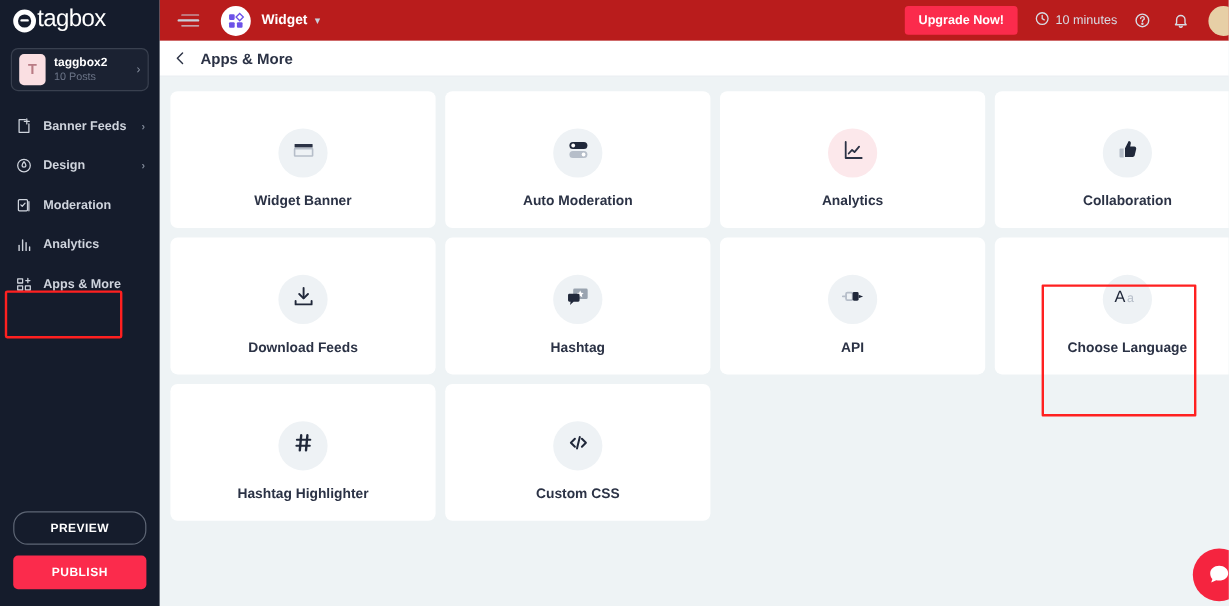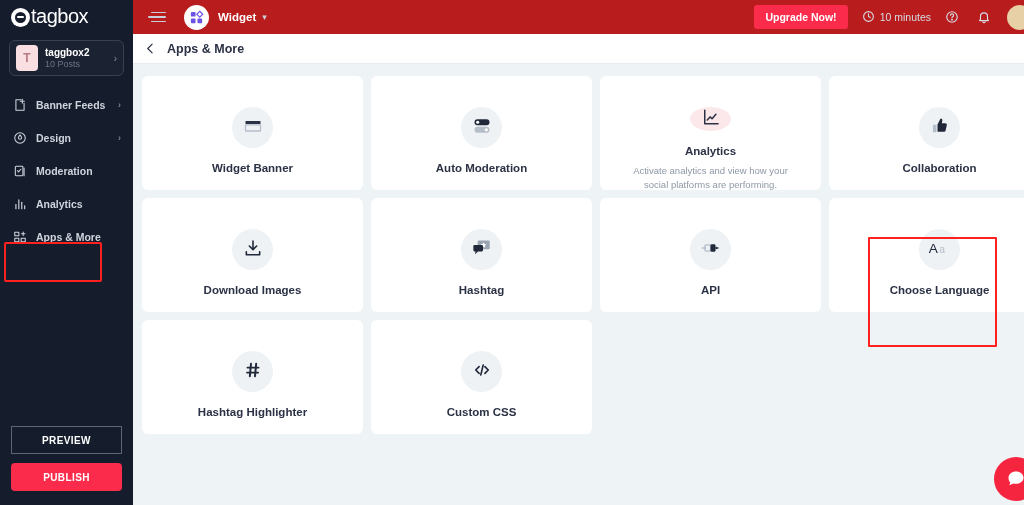--- a/index.html
+++ b/index.html
@@ -93,21 +93,21 @@
     pointer-events: none;
     z-index: 6;
   }
 
   .side-bottom {
     margin-top: auto;
     padding: 0 11px 14px 11px;
     display: flex; flex-direction: column; gap: 9px;
   }
   .btn-preview {
-    height: 28px; border: 1px solid #5e6675; border-radius: 0;
+    height: 28px; border: 1px solid #5e6675; border-radius: 12px;
     background: transparent; color: #ffffff;
     font-size: 10px; font-weight: 700; letter-spacing: 0.4px;
     display: flex; align-items: center; justify-content: center;
   }
   .btn-publish {
     height: 28px; border-radius: 4px;
     background: #fb2b4c; color: #ffffff;
     font-size: 10px; font-weight: 700; letter-spacing: 0.4px;
     display: flex; align-items: center; justify-content: center;
   }
@@ -403,21 +403,20 @@
         <div class="card">
           <div class="card-circle pink">
             <span>
               <svg width="20" height="20" viewBox="0 0 24 24" fill="none" stroke="#2b3245" stroke-width="1.8" stroke-linecap="round" stroke-linejoin="round">
                 <path d="M4.5 4v16h16"></path>
                   <path d="M7.5 15.5l3.4-3.6 2.4 2.2 4.6-5.4"></path>
               </svg>
             </span>
           </div>
           <div class="card-title">Analytics</div>
-          <div class="card-desc">Activate analytics and view how your social platforms are performing.</div>
         </div>
 
         <div class="card">
           <div class="card-circle">
             <span>
               <svg width="20" height="20" viewBox="0 0 24 24">
                 <path d="M4.5 10.5h3.2v9H4.5a1 1 0 0 1-1-1v-7a1 1 0 0 1 1-1z" fill="#b6bec9"></path>
                 <path d="M9 10.2 12.7 3c1.5 0 2.4 1 2.1 2.6l-.6 3h4.1c1.3 0 2.2 1.1 1.9 2.3l-1.5 6.4c-.2 1-1.1 1.7-2.1 1.7H9z" fill="#20283a"></path>
               </svg>
             </span>
@@ -428,21 +427,21 @@
         <div class="card">
           <div class="card-circle">
             <span>
               <svg width="20" height="20" viewBox="0 0 24 24" fill="none" stroke="#20283a" stroke-width="1.9" stroke-linecap="round" stroke-linejoin="round">
                 <path d="M12 3.5v10"></path>
                   <path d="M7.6 9.6 12 14l4.4-4.4"></path>
                   <path d="M4 16.5v3.5h16v-3.5"></path>
               </svg>
             </span>
           </div>
-          <div class="card-title">Download Images</div>
+          <div class="card-title">Download Feeds</div>
         </div>
 
         <div class="card">
           <div class="card-circle">
             <span>
               <svg width="21" height="21" viewBox="0 0 24 24">
                 <path d="M9 4h11a1.4 1.4 0 0 1 1.4 1.4v7.2A1.4 1.4 0 0 1 20 14H9a1.4 1.4 0 0 1-1.4-1.4V5.4A1.4 1.4 0 0 1 9 4z" fill="#9aa4b0"></path>
                 <path d="M14.3 5.9l1 2.1 2.3.3-1.7 1.6.4 2.3-2-1.1-2 1.1.4-2.3-1.7-1.6 2.3-.3z" fill="#ffffff"></path>
                 <path d="M4 9h8.4a1.3 1.3 0 0 1 1.3 1.3v4.9a1.3 1.3 0 0 1-1.3 1.3H8l-3.4 3.2.5-3.2H4a1.3 1.3 0 0 1-1.3-1.3v-4.9A1.3 1.3 0 0 1 4 9z" fill="#20283a"></path>
               </svg>

